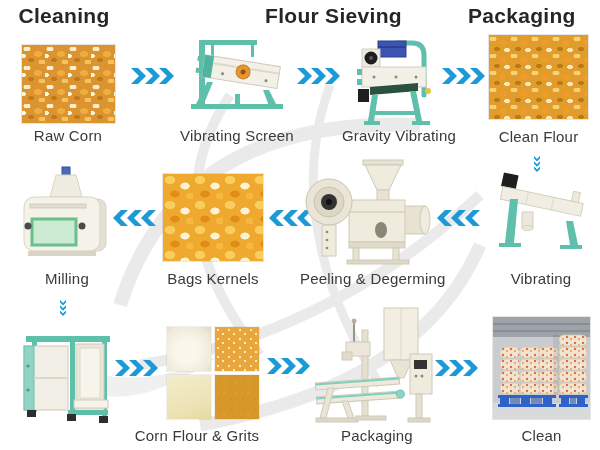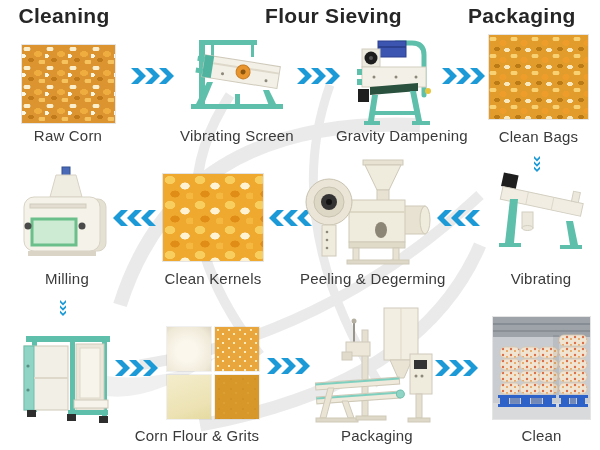--- a/index.html
+++ b/index.html
@@ -166,22 +166,22 @@
   <div class="arrows right" style="left:441px;top:68px;width:44px;height:16px;">
     <svg width="43" height="16" viewBox="0 0 43 16">
         <use href="#chev3"></use>
       </svg>
   </div>
 
   <div class="photo clean-corn" style="left:489px;top:35px;width:99px;height:84px;"></div>
 
   <div class="lbl" style="left:18px;top:127px;width:100px;">Raw Corn</div>
   <div class="lbl" style="left:172px;top:127px;width:130px;">Vibrating Screen</div>
-  <div class="lbl" style="left:336px;top:127px;width:126px;">Gravity Dampening</div>
-  <div class="lbl" style="left:489px;top:128px;width:99px;">Clean Bags</div>
+  <div class="lbl" style="left:336px;top:127px;width:126px;">Gravity Vibrating</div>
+  <div class="lbl" style="left:489px;top:128px;width:99px;">Clean Flour</div>
 
   <div class="arrows down" style="left:529px;top:143px;">
     <svg width="43" height="16" viewBox="0 0 43 16">
         <use href="#chev3"></use>
       </svg>
   </div>
 
   <div class="node" style="left:18px;top:163px;">
     <svg width="96" height="96" viewBox="0 0 96 96">
       <rect x="44" y="4" width="8" height="9" fill="#4a6ab8" stroke="#35508f"></rect>
@@ -253,21 +253,21 @@
       <rect x="26" y="47" width="11" height="16" fill="#ece8dc" stroke="#d2cec0"></rect>
       <ellipse cx="31.5" cy="63" rx="5.5" ry="2.5" fill="#ece8dc" stroke="#d2cec0"></ellipse>
       <polygon points="14,34 22,34 18,78 9,78" fill="#5ec0ab"></polygon>
       <rect x="3" y="78" width="22" height="4" fill="#5ec0ab"></rect>
       <polygon points="70,56 77,56 82,80 74,80" fill="#5ec0ab"></polygon>
       <rect x="64" y="80" width="22" height="4" fill="#5ec0ab"></rect>
     </svg>
   </div>
 
   <div class="lbl" style="left:17px;top:270px;width:100px;">Milling</div>
-  <div class="lbl" style="left:153px;top:270px;width:120px;">Clean Kernels</div>
+  <div class="lbl" style="left:153px;top:270px;width:120px;">Bags Kernels</div>
   <div class="lbl" style="left:300px;top:270px;width:134px;">Peeling &amp; Degerming</div>
   <div class="lbl" style="left:491px;top:270px;width:100px;">Vibrating</div>
 
   <div class="arrows down" style="left:55px;top:287px;">
     <svg width="43" height="16" viewBox="0 0 43 16">
         <use href="#chev3"></use>
       </svg>
   </div>
 
   <div class="node" style="left:18px;top:326px;">

